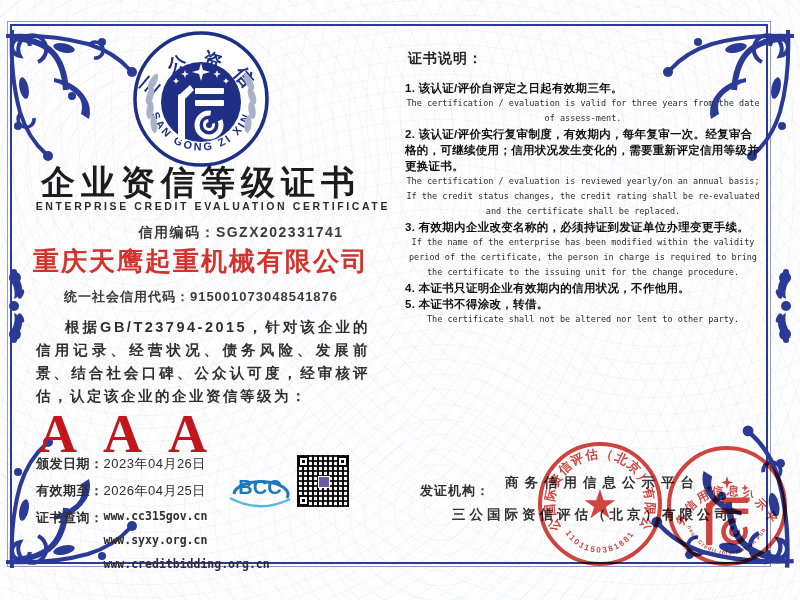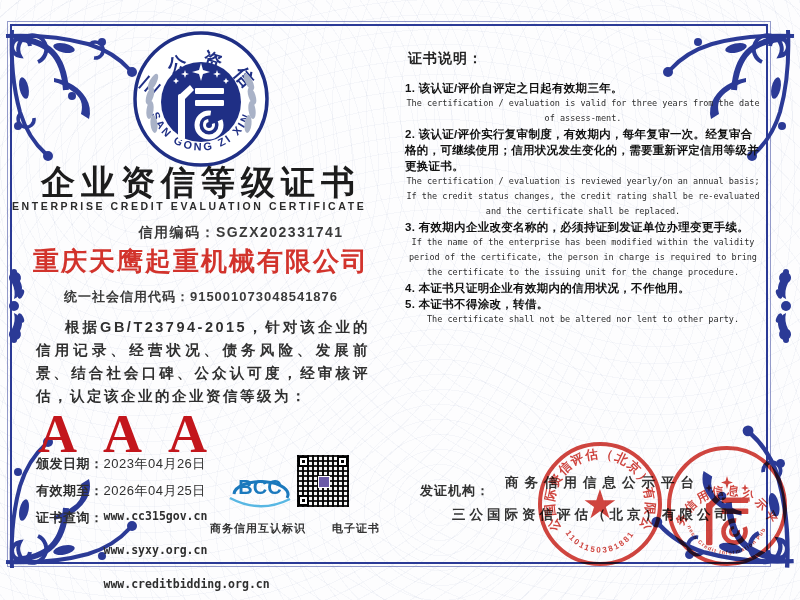--- a/index.html
+++ b/index.html
@@ -24,39 +24,39 @@
   .corner.br{right:2px;bottom:28px;transform:scale(-1,-1);width:152px;height:152px;}
   .medal{position:absolute;width:26px;height:80px;z-index:1;}
   .medal.left{left:1px;top:266px;}
   .medal.right{right:1px;top:266px;transform:scaleX(-1);}
 
   
   .logo{position:absolute;left:130px;top:30px;width:142px;height:142px;z-index:2;}
   .title-zh{position:absolute;left:12px;top:160px;width:378px;text-align:center;
     font-family:"Liberation Serif",serif;font-weight:700;font-size:34px;letter-spacing:6px;
     color:#1c1c1c;z-index:2;}
-  .title-en{position:absolute;left:12px;top:200px;width:378px;text-align:left;
+  .title-en{position:absolute;left:12px;top:200px;width:378px;text-align:right;
     font-size:10.5px;font-weight:700;letter-spacing:2.6px;color:#2b2b2b;z-index:2;}
   .code-row{position:absolute;left:12px;top:224px;width:378px;text-align:center;
     font-size:14px;font-weight:700;letter-spacing:1.5px;color:#3a3a3a;z-index:2;padding-left:40px;}
   .company{position:absolute;left:12px;top:244px;width:378px;text-align:center;
     font-size:26px;font-weight:700;letter-spacing:2px;color:#d2332c;z-index:2;}
   .uscc-row{position:absolute;left:12px;top:288px;width:378px;text-align:center;
     font-size:13px;font-weight:700;letter-spacing:1px;color:#3a3a3a;z-index:2;}
   .statement{position:absolute;left:36px;top:316px;width:334px;
     font-size:14.5px;font-weight:700;letter-spacing:2.5px;line-height:23px;color:#303030;
     text-align:justify;text-indent:2em;z-index:2;}
   .rating{position:absolute;left:12px;top:366px;width:378px;text-align:left;
     font-family:"Liberation Serif",serif;font-weight:700;font-size:54px;color:#c3161c;
     letter-spacing:26px;text-indent:26px;z-index:2;margin-top:37px;}
   .meta{position:absolute;left:36px;top:455px;z-index:2;color:#2f2f2f;}
   .meta .row{display:flex;margin-bottom:9px;font-size:13px;font-weight:700;letter-spacing:.5px;}
   .meta .lbl{white-space:nowrap;}
   .meta .val{font-weight:400;}
-  .urls{display:flex;flex-direction:column;gap:20px;font-family:"DejaVu Sans Mono",monospace;
+  .urls{display:flex;flex-direction:column;gap:10px;font-family:"DejaVu Sans Mono",monospace;
     font-size:11.5px;font-weight:700;letter-spacing:0;}
   .bcc{position:absolute;left:228px;top:463px;width:64px;height:46px;z-index:2;}
   .qr{position:absolute;left:297px;top:455px;width:52px;height:52px;z-index:2;background:
     repeating-linear-gradient(0deg,rgba(0,0,0,.85) 0 2px,transparent 2px 5px),
     repeating-linear-gradient(90deg,#111 0 2px,#f5f5f5 2px 5px);}
   .qr .f{position:absolute;width:11px;height:11px;border:2px solid #000;background:#fff;box-sizing:border-box;}
   .qr .f i{position:absolute;left:2px;top:2px;width:3px;height:3px;background:#000;display:block;}
   .qr .f1{left:1px;top:1px;} .qr .f2{right:1px;top:1px;} .qr .f3{left:1px;bottom:1px;}
   .qr .logo-dot{position:absolute;left:21px;top:21px;width:10px;height:10px;background:#6a5aa8;border:1px solid #fff;}
   .captions{position:absolute;left:210px;top:521px;width:170px;display:flex;justify-content:space-between;
@@ -269,24 +269,20 @@
       </span>
     <span class="f f2">
         <i></i>
       </span>
     <span class="f f3">
         <i></i>
       </span>
     <span class="logo-dot"></span>
   </div>
 
-  <div class="captions">
-    <span>商务信用互认标识</span>
-    <span>电子证书</span>
-  </div>
 
   <div class="notes-head">证书说明：</div>
   <div class="notes">
     <div class="note">
       <div class="zh">1. 该认证/评价自评定之日起有效期三年。</div>
       <div class="en">The certification / evaluation is valid for three years from the date of assess-ment.</div>
     </div>
     <div class="note">
       <div class="zh">2. 该认证/评价实行复审制度，有效期内，每年复审一次。经复审合格的，可继续使用；信用状况发生变化的，需要重新评定信用等级并更换证书。</div>
       <div class="en">The certification / evaluation is reviewed yearly/on an annual basis; If the credit status changes, the credit rating shall be re-evaluated and the certificate shall be replaced.</div>

